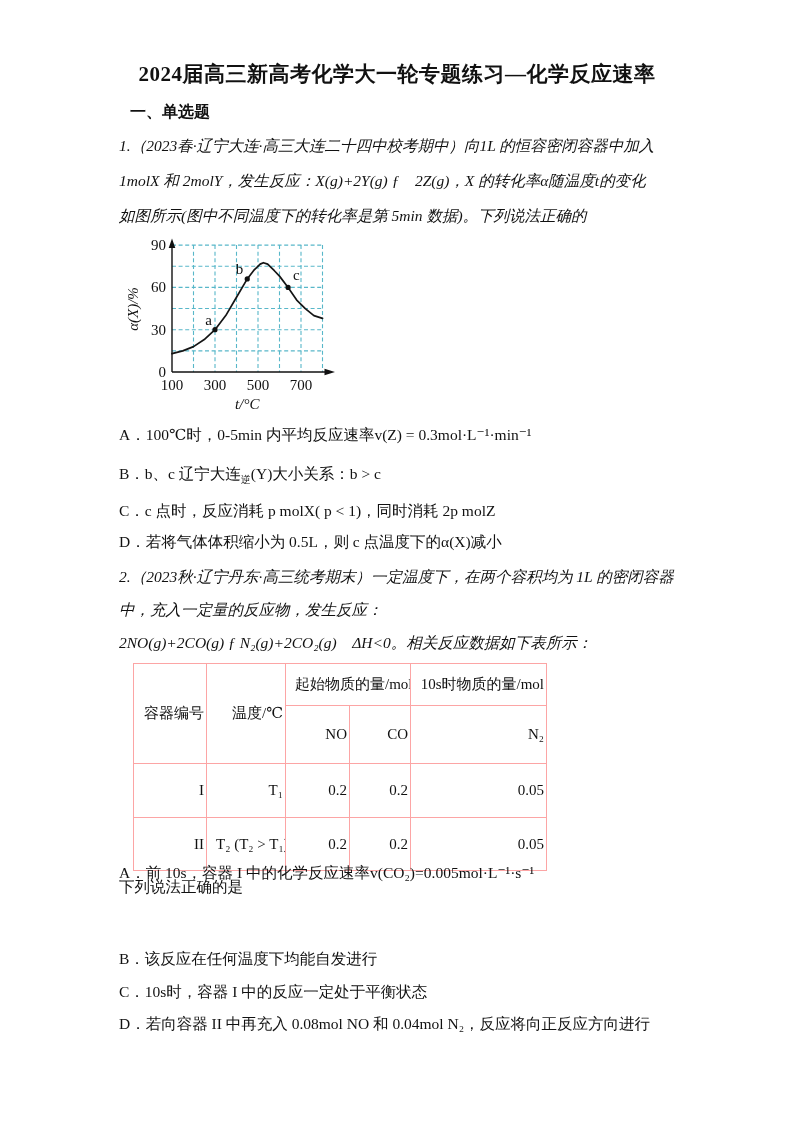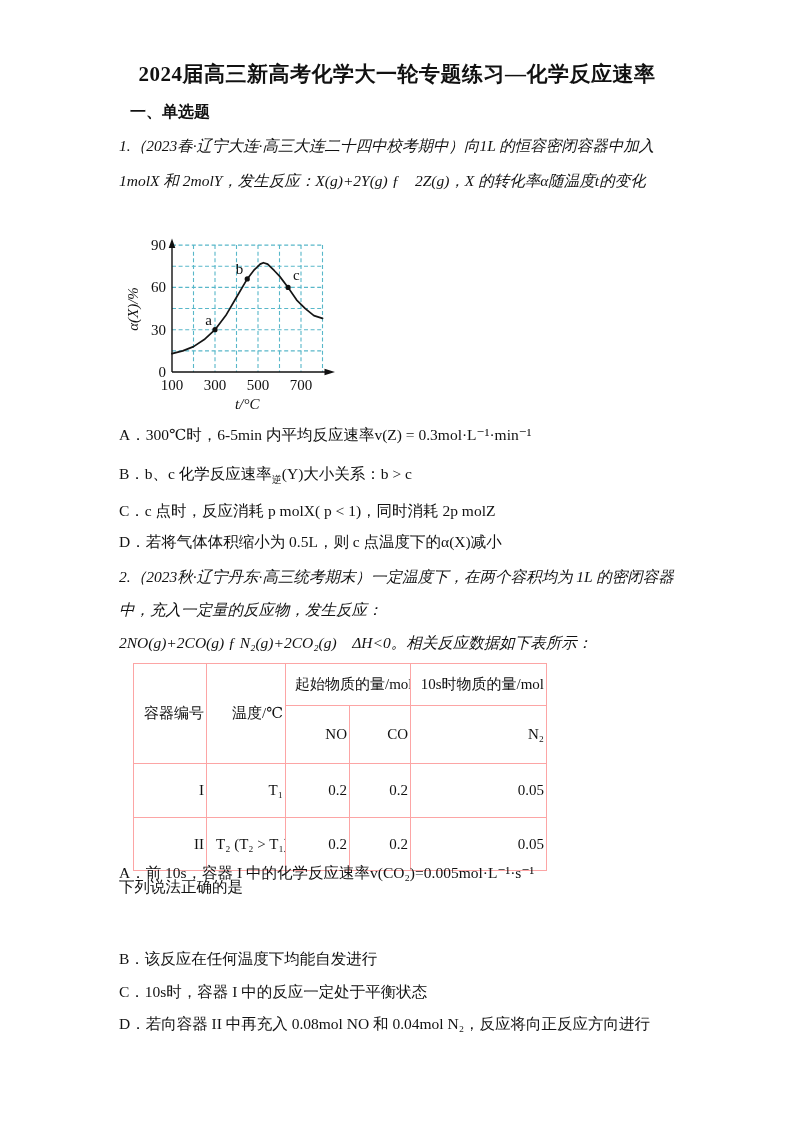--- a/index.html
+++ b/index.html
@@ -32,20 +32,21 @@
 <body>
 
 <div class="page">
 
   <div class="title">2024届高三新高考化学大一轮专题练习—化学反应速率</div>
   <div class="section">一、单选题</div>
 
   <div class="stem" id="q1-stem">
     <div>1.（2023春·辽宁大连·高三大连二十四中校考期中）向1L 的恒容密闭容器中加入</div>
     <div>1molX 和 2molY，发生反应：X(g)+2Y(g) ƒ 2Z(g)，X 的转化率α随温度t的变化</div>
+    <div>如图所示(图中不同温度下的转化率是第 5min 数据)。下列说法正确的</div>
   </div>
 
   <div class="figure">
     <svg id="chart-svg" width="230" height="178" viewBox="0 0 230 178" xmlns="http://www.w3.org/2000/svg">
         <line x1="68.5" y1="8.100000000000009" x2="68.5" y2="135" stroke="#58b7c9" stroke-width="1.1" stroke-dasharray="4 2.6"></line>
         <line x1="90" y1="8.100000000000009" x2="90" y2="135" stroke="#58b7c9" stroke-width="1.1" stroke-dasharray="4 2.6"></line>
         <line x1="111.5" y1="8.100000000000009" x2="111.5" y2="135" stroke="#58b7c9" stroke-width="1.1" stroke-dasharray="4 2.6"></line>
         <line x1="133" y1="8.100000000000009" x2="133" y2="135" stroke="#58b7c9" stroke-width="1.1" stroke-dasharray="4 2.6"></line>
         <line x1="154.5" y1="8.100000000000009" x2="154.5" y2="135" stroke="#58b7c9" stroke-width="1.1" stroke-dasharray="4 2.6"></line>
         <line x1="176" y1="8.100000000000009" x2="176" y2="135" stroke="#58b7c9" stroke-width="1.1" stroke-dasharray="4 2.6"></line>
@@ -73,22 +74,22 @@
         <text x="41" y="13.100000000000009" text-anchor="end">90</text>
         <text x="47" y="153" text-anchor="middle">100</text>
         <text x="90" y="153" text-anchor="middle">300</text>
         <text x="133" y="153" text-anchor="middle">500</text>
         <text x="176" y="153" text-anchor="middle">700</text>
         <text x="122.25" y="172" text-anchor="middle" class="axlab">t/°C</text>
         <text transform="translate(13,72) rotate(-90)" text-anchor="middle" class="axlab">α(X)/%</text>
       </svg>
   </div>
 
-  <div class="opt" style="top:424px">A．300℃时，6-5min 内平均反应速率v(Z) = 0.3mol·L⁻¹·min⁻¹</div>
-  <div class="opt" style="top:463px"><span>B．b、c 化学反应速率</span><sub class="cnsub">逆</sub><span>(Y)大小关系：b &gt; c</span></div>
+  <div class="opt" style="top:424px">A．100℃时，0-5min 内平均反应速率v(Z) = 0.3mol·L⁻¹·min⁻¹</div>
+  <div class="opt" style="top:463px"><span>B．b、c 辽宁大连</span><sub class="cnsub">逆</sub><span>(Y)大小关系：b &gt; c</span></div>
   <div class="opt" style="top:500px">C．c 点时，反应消耗 p molX( p &lt; 1)，同时消耗 2p molZ</div>
   <div class="opt" style="top:531px">D．若将气体体积缩小为 0.5L，则 c 点温度下的α(X)减小</div>
 
   <div class="stem" id="q2-stem">
     <div>2.（2023秋·辽宁丹东·高三统考期末）一定温度下，在两个容积均为 1L 的密闭容器</div>
     <div>中，充入一定量的反应物，发生反应：</div>
     <div>2NO(g)+2CO(g) ƒ N₂(g)+2CO₂(g) ΔH&lt;0。相关反应数据如下表所示：</div>
   </div>
 
   <table class="qtable">

